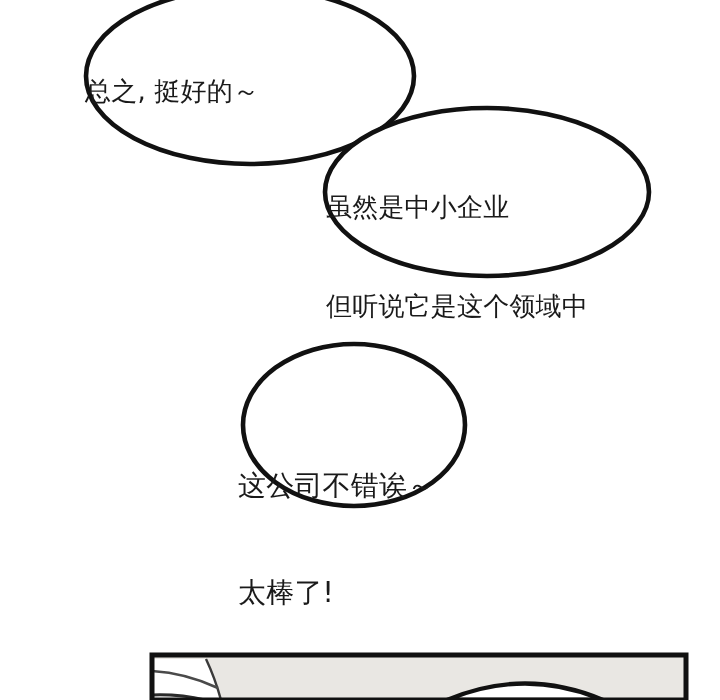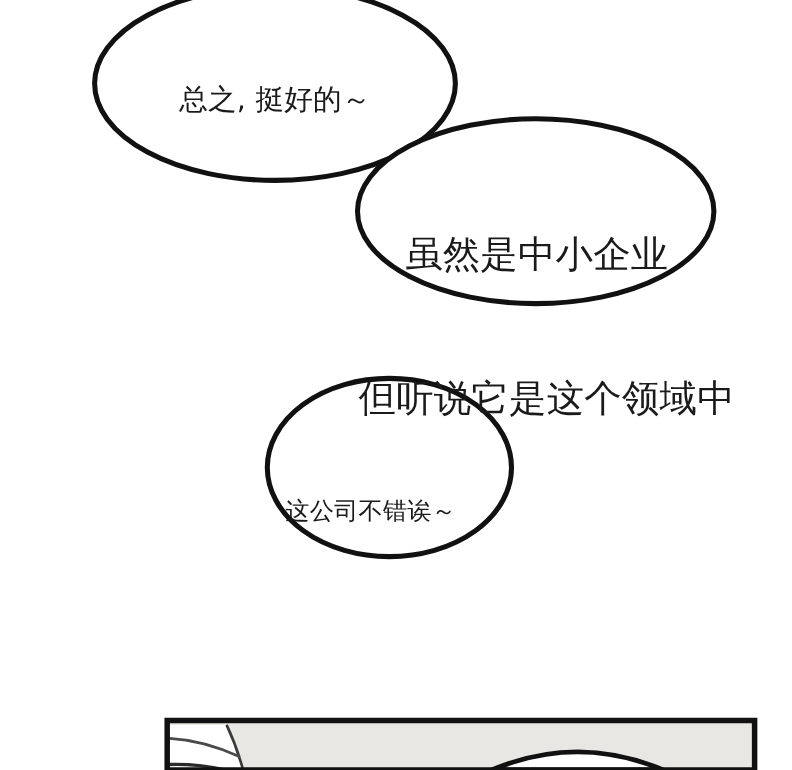--- a/index.html
+++ b/index.html
@@ -22,21 +22,21 @@
     position: absolute;
     left: 0;
     top: 0;
     width: 720px;
     height: 700px;
     display: block;
   }
   
   .bubble-text {
     position: absolute;
-    text-align: center;
+    text-align: left;
     color: #1a1a1a;
     font-family: "DejaVu Sans", "Liberation Sans", sans-serif;
     font-weight: 400;
     white-space: pre;
     line-height: 1.28;
     letter-spacing: 0.2px;
     user-select: text;
   }
   .bubble-text .line {
     display: block;
@@ -47,28 +47,28 @@
     left: 85px;
     top: 8px;
     width: 330px;
     font-size: 26px;
   }
   
   #bubble-2-text {
     left: 326px;
     top: 124px;
     width: 324px;
-    font-size: 34px;
+    font-size: 26px;
   }
   
   #bubble-3-text {
-    left: 225px;
+    left: 238px;
     top: 396px;
     width: 224px;
-    font-size: 22px;
+    font-size: 28px;
   }
   .panel-hit {
     position: absolute;
     left: 152px;
     top: 655px;
     width: 534px;
     height: 45px;
   }
 </style>
 </head>
@@ -117,17 +117,18 @@
     <span class="line">总之, 挺好的～</span>
   </div>
 
   <div class="bubble-text" id="bubble-2-text">
     <span class="line">虽然是中小企业</span>
     <span class="line">但听说它是这个领域中</span>
   </div>
 
   <div class="bubble-text" id="bubble-3-text">
     <span class="line">这公司不错诶～</span>
+    <span class="line">太棒了!</span>
   </div>
 
   <div class="panel-hit"></div>
 
 </div>
 
 </body></html>

